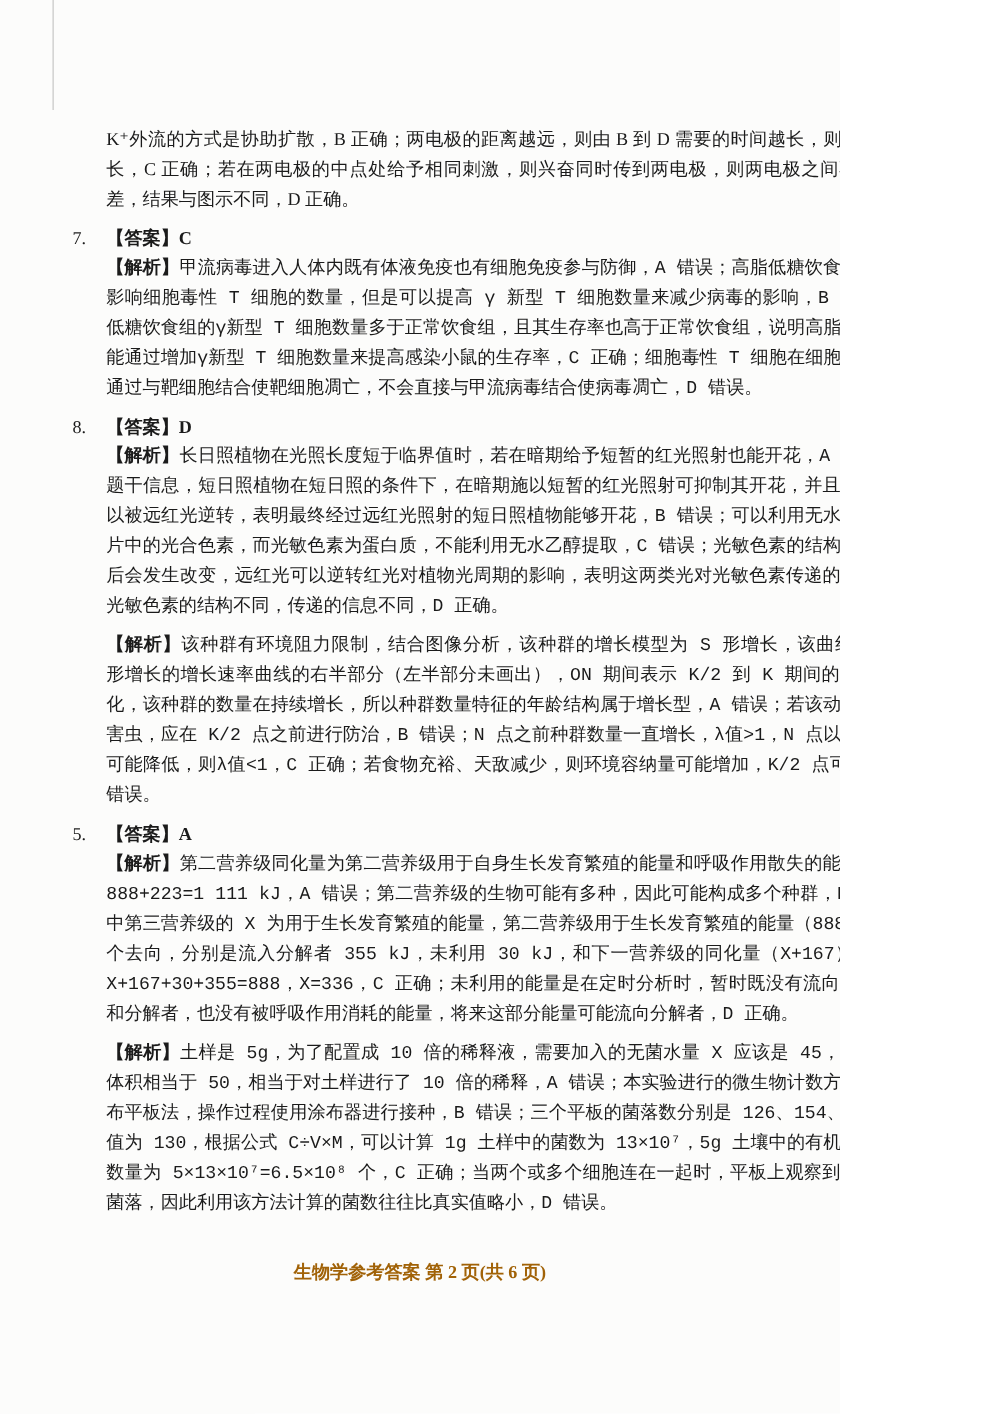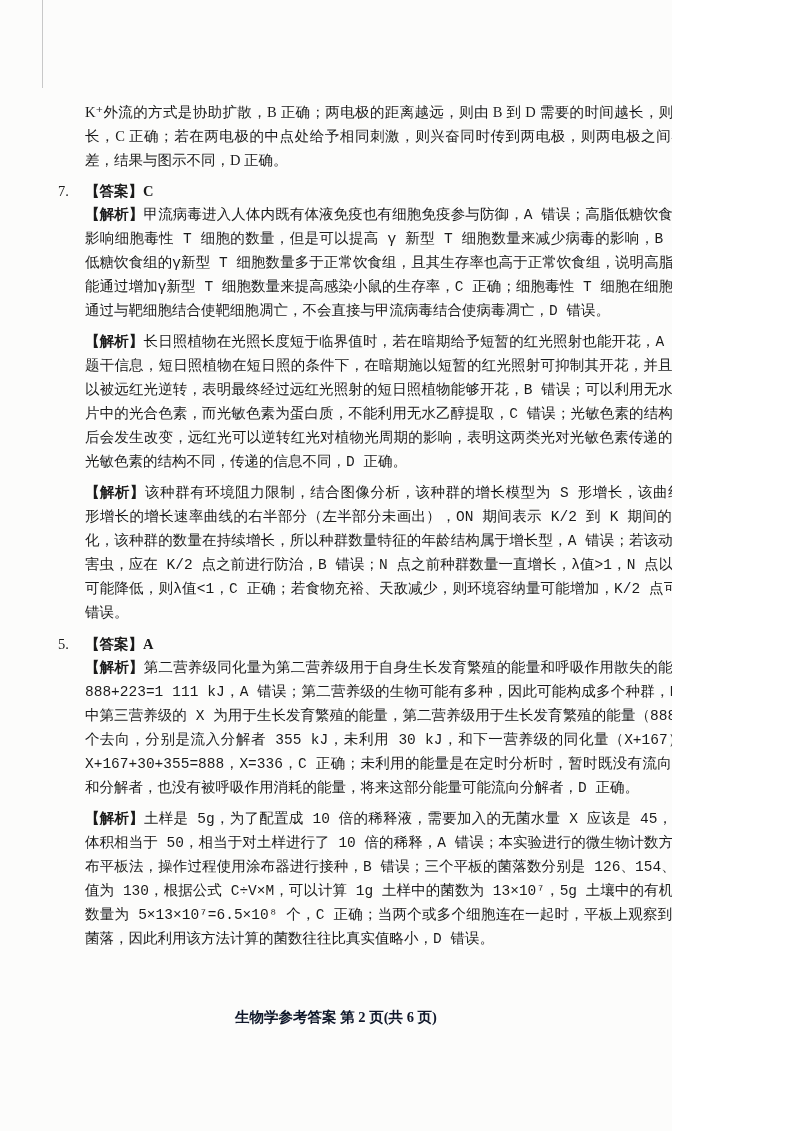--- a/index.html
+++ b/index.html
@@ -50,40 +50,41 @@
     font-family: Liberation Mono, monospace;
   }
   .footer {
     position: absolute;
     top: 1008px;
     left: 0;
     width: 100%;
     text-align: center;
     font-size: 14.5px;
     font-weight: bold;
-    color: #0f172a;
+    color: #a16207;
   }
 </style>
 </head>
 <body>
 
 <div class="page">
 
   <div class="scan-line"></div>
 
   <div class="content">
 
     <p class="intro">K⁺外流的方式是协助扩散，B 正确；两电极的距离越远，则由 B 到 D 需要的时间越长，则 CD 段也越长，C 正确；若在两电极的中点处给予相同刺激，则兴奋同时传到两电极，则两电极之间不产生电位差，结果与图示不同，D 正确。</p>
 
     <div class="item">
       <div class="item-head"><span class="num">7.</span><span class="label">【答案】</span><span class="answer">C</span></div>
       <p class="analysis"><span class="label">【解析】</span><span>甲流病毒进入人体内既有体液免疫也有细胞免疫参与防御，A 错误；高脂低糖饮食虽然基本不影响细胞毒性 T 细胞的数量，但是可以提高 γ 新型 T 细胞数量来减少病毒的影响，B 错误；高脂低糖饮食组的γ新型 T 细胞数量多于正常饮食组，且其生存率也高于正常饮食组，说明高脂低糖饮食可能通过增加γ新型 T 细胞数量来提高感染小鼠的生存率，C 正确；细胞毒性 T 细胞在细胞免疫过程中通过与靶细胞结合使靶细胞凋亡，不会直接与甲流病毒结合使病毒凋亡，D 错误。</span></p>
     </div>
 
     <div class="item">
+      <div class="item-head"><span class="num">8.</span><span class="label">【答案】</span><span class="answer">D</span></div>
       <p class="analysis"><span class="label">【解析】</span><span>长日照植物在光照长度短于临界值时，若在暗期给予短暂的红光照射也能开花，A 错误；根据题干信息，短日照植物在短日照的条件下，在暗期施以短暂的红光照射可抑制其开花，并且这种效应可以被远红光逆转，表明最终经过远红光照射的短日照植物能够开花，B 错误；可以利用无水乙醇提取叶片中的光合色素，而光敏色素为蛋白质，不能利用无水乙醇提取，C 错误；光敏色素的结构在接受光照后会发生改变，远红光可以逆转红光对植物光周期的影响，表明这两类光对光敏色素传递的信号不同，光敏色素的结构不同，传递的信息不同，D 正确。</span></p>
     </div>
 
     <div class="item">
       <p class="analysis"><span class="label">【解析】</span><span>该种群有环境阻力限制，结合图像分析，该种群的增长模型为 S 形增长，该曲线为种群 S 形增长的增长速率曲线的右半部分（左半部分未画出），ON 期间表示 K/2 到 K 期间的种群数量变化，该种群的数量在持续增长，所以种群数量特征的年龄结构属于增长型，A 错误；若该动物表示某种害虫，应在 K/2 点之前进行防治，B 错误；N 点之前种群数量一直增长，λ值&gt;1，N 点以后种群数量可能降低，则λ值&lt;1，C 正确；若食物充裕、天敌减少，则环境容纳量可能增加，K/2 点可能右移，D 错误。</span></p>
     </div>
 
     <div class="item">
       <div class="item-head"><span class="num">5.</span><span class="label">【答案】</span><span class="answer">A</span></div>
       <p class="analysis"><span class="label">【解析】</span><span>第二营养级同化量为第二营养级用于自身生长发育繁殖的能量和呼吸作用散失的能量之和，即888+223=1 111 kJ，A 错误；第二营养级的生物可能有多种，因此可能构成多个种群，B 正确；表中第三营养级的 X 为用于生长发育繁殖的能量，第二营养级用于生长发育繁殖的能量（888 kJ）有三个去向，分别是流入分解者 355 kJ，未利用 30 kJ，和下一营养级的同化量（X+167）kJ，因此 X+167+30+355=888，X=336，C 正确；未利用的能量是在定时分析时，暂时既没有流向下一营养级和分解者，也没有被呼吸作用消耗的能量，将来这部分能量可能流向分解者，D 正确。</span></p>

